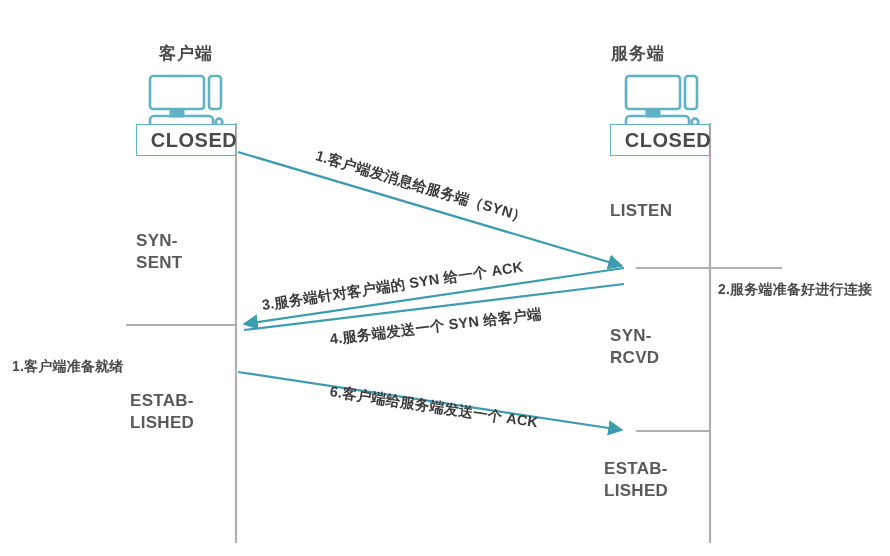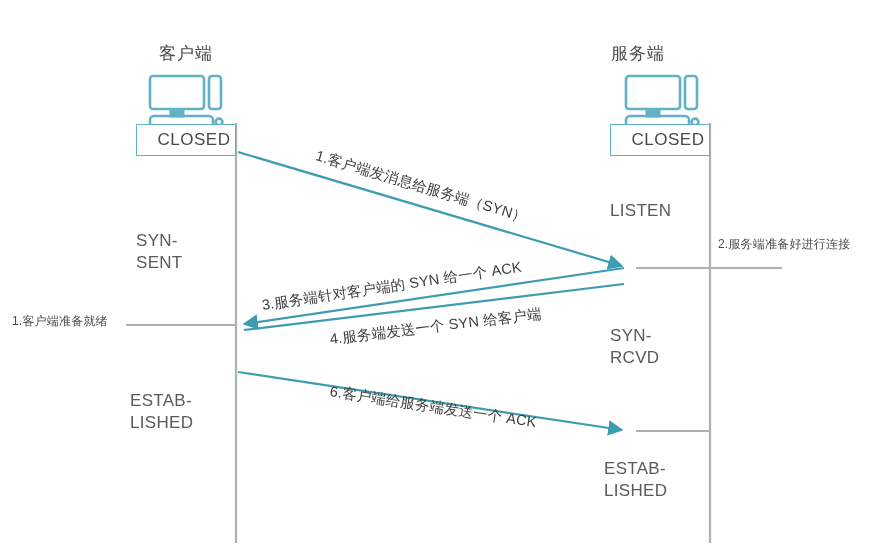--- a/index.html
+++ b/index.html
@@ -9,20 +9,21 @@
   }
   body {
     font-family: "Liberation Sans", "DejaVu Sans", sans-serif;
   }
   #stage {
     position: relative;
     width: 890px;
     height: 556px;
     background: #ffffff;
     overflow: hidden;
+    font-weight: bold;
   }
   #diagram-svg {
     position: absolute;
     left: 0;
     top: 0;
     width: 890px;
     height: 556px;
   }
   .node-title {
     position: absolute;
@@ -31,41 +32,42 @@
     text-align: center;
     letter-spacing: 1px;
     white-space: nowrap;
   }
   .state-box {
     position: absolute;
     box-sizing: border-box;
     border: 1.3px solid #5fb3c4;
     background: #ffffff;
     color: #4a4a4a;
-    font-size: 17px;
+    font-size: 20px;
     display: flex;
     align-items: center;
     justify-content: center;
     letter-spacing: 0.5px;
     padding-left: 16px;
   }
   .state-label {
     position: absolute;
     font-size: 17px;
     color: #5a5a5a;
     line-height: 22px;
     letter-spacing: 0.3px;
     white-space: pre-line;
   }
   .side-note {
     position: absolute;
-    font-size: 12px;
+    font-size: 14px;
     color: #4a4a4a;
     white-space: nowrap;
     letter-spacing: 0.2px;
+    margin-top: 45px;
   }
   .msg-label {
     position: absolute;
     font-size: 14.5px;
     color: #3c3c3c;
     white-space: nowrap;
     letter-spacing: 0.2px;
     transform-origin: left center;
   }
 </style>

